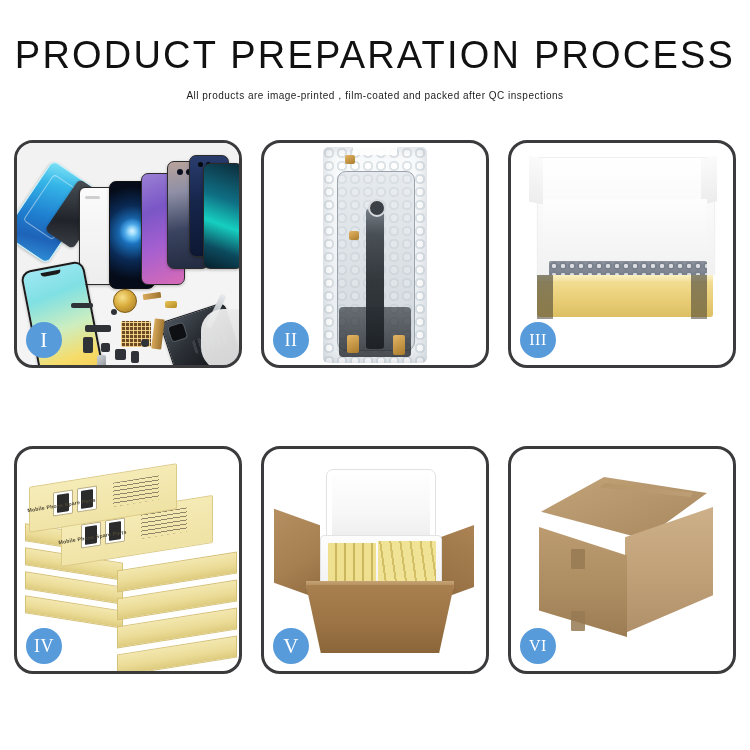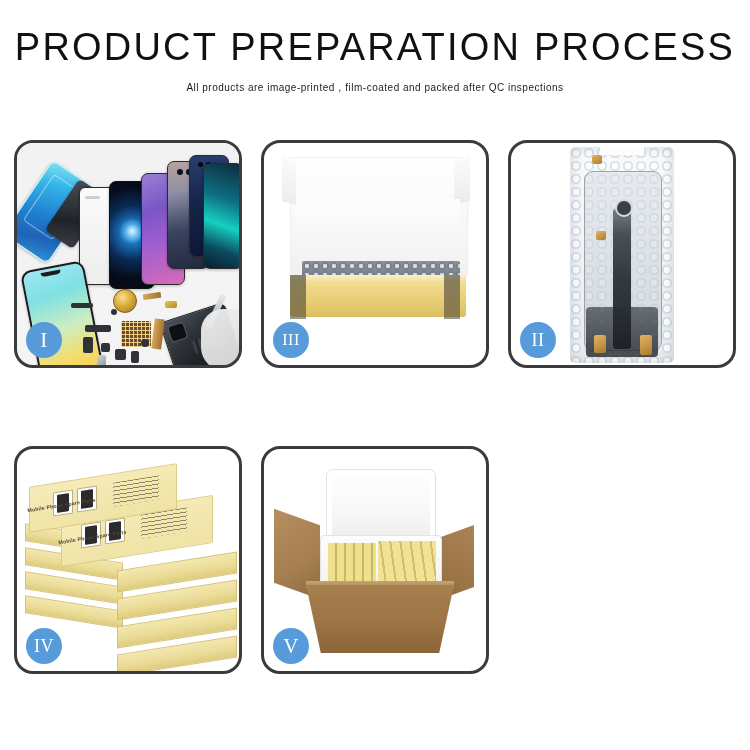--- a/index.html
+++ b/index.html
@@ -13,21 +13,21 @@
     height: 750px;
     overflow: hidden;
     font-family: "Liberation Sans", sans-serif;
     color: #1a1a1a;
     position: relative;
   }
 
   
   .header {
     text-align: center;
-    padding-top: 28px;
+    padding-top: 36px;
   }
   .page-title {
     font-size: 38px;
     font-weight: 400;
     letter-spacing: 2.2px;
     line-height: 1.05;
     color: #111111;
     margin: 0;
     white-space: nowrap;
   }
@@ -483,52 +483,52 @@
       <div class="part" style="left:114px;top:208px;width:8px;height:12px;"></div>
       <div class="part silver" style="left:80px;top:212px;width:9px;height:14px;"></div>
       <div class="part round" style="left:124px;top:196px;width:8px;height:8px;"></div>
       <div class="part round" style="left:94px;top:166px;width:6px;height:6px;"></div>
       <div class="tool-tweezer"></div>
       <div class="hand-blob"></div>
     </div>
     <div class="badge">I</div>
   </div>
 
-  <div class="panel p3">
-    <div class="panel-stage">
-      <div class="k3-lid"></div>
-      <div class="k3-lid-flapL"></div>
-      <div class="k3-lid-flapR"></div>
-      <div class="k3-foam"></div>
-      <div class="k3-bubble"></div>
-      <div class="k3-lip"></div>
-      <div class="k3-front"></div>
-      <div class="k3-side"></div>
-      <div class="k3-side r"></div>
-    </div>
-    <div class="badge xwide">III</div>
-  </div>
-
   <div class="panel p2">
     <div class="panel-stage">
       <div class="bw-wrap">
         <div class="bw-inner"></div>
         <div class="bw-ribbon"></div>
         <div class="bw-connector"></div>
         <div class="bw-tab" style="left:22px;top:8px;"></div>
         <div class="bw-tab" style="left:26px;top:84px;"></div>
         <div class="bw-bottom-dark"></div>
         <div class="bw-tab" style="left:24px;bottom:10px;width:12px;height:18px;"></div>
         <div class="bw-tab" style="right:22px;bottom:8px;width:12px;height:20px;"></div>
       </div>
       <div class="bw-overlay-tape"></div>
     </div>
     <div class="badge wide">II</div>
   </div>
 
+  <div class="panel p3">
+    <div class="panel-stage">
+      <div class="k3-lid"></div>
+      <div class="k3-lid-flapL"></div>
+      <div class="k3-lid-flapR"></div>
+      <div class="k3-foam"></div>
+      <div class="k3-bubble"></div>
+      <div class="k3-lip"></div>
+      <div class="k3-front"></div>
+      <div class="k3-side"></div>
+      <div class="k3-side r"></div>
+    </div>
+    <div class="badge xwide">III</div>
+  </div>
+
   <div class="panel p4">
     <div class="panel-stage">
 
       <div class="stack-box" style="left:8px;top:82px;width:96px;height:16px;transform:skewY(9deg);"></div>
       <div class="stack-box" style="left:8px;top:106px;width:96px;height:16px;transform:skewY(9deg);"></div>
       <div class="stack-box" style="left:8px;top:130px;width:96px;height:16px;transform:skewY(9deg);"></div>
       <div class="stack-box" style="left:8px;top:154px;width:96px;height:16px;transform:skewY(9deg);"></div>
 
       <div class="stack-box" style="left:100px;top:112px;width:118px;height:20px;transform:skewY(-9deg);"></div>
       <div class="stack-box" style="left:100px;top:140px;width:118px;height:20px;transform:skewY(-9deg);"></div>
@@ -565,14 +565,25 @@
       <div class="c5-foam-lid"></div>
       <div class="c5-foam-body"></div>
       <div class="c5-yellow-a"></div>
       <div class="c5-yellow-b"></div>
       <div class="c5-rim"></div>
       <div class="c5-body"></div>
     </div>
     <div class="badge">V</div>
   </div>
 
+  <div class="panel p6">
+    <div class="panel-stage">
+      <div class="c6-top"></div>
+      <div class="c6-seam"></div>
+      <div class="c6-side"></div>
+      <div class="c6-front"></div>
+      <div class="c6-tape" style="left:60px;top:100px;"></div>
+      <div class="c6-tape" style="left:60px;top:162px;"></div>
+    </div>
+    <div class="badge xwide">VI</div>
+  </div>
 
 </div>
 
 </body></html>

